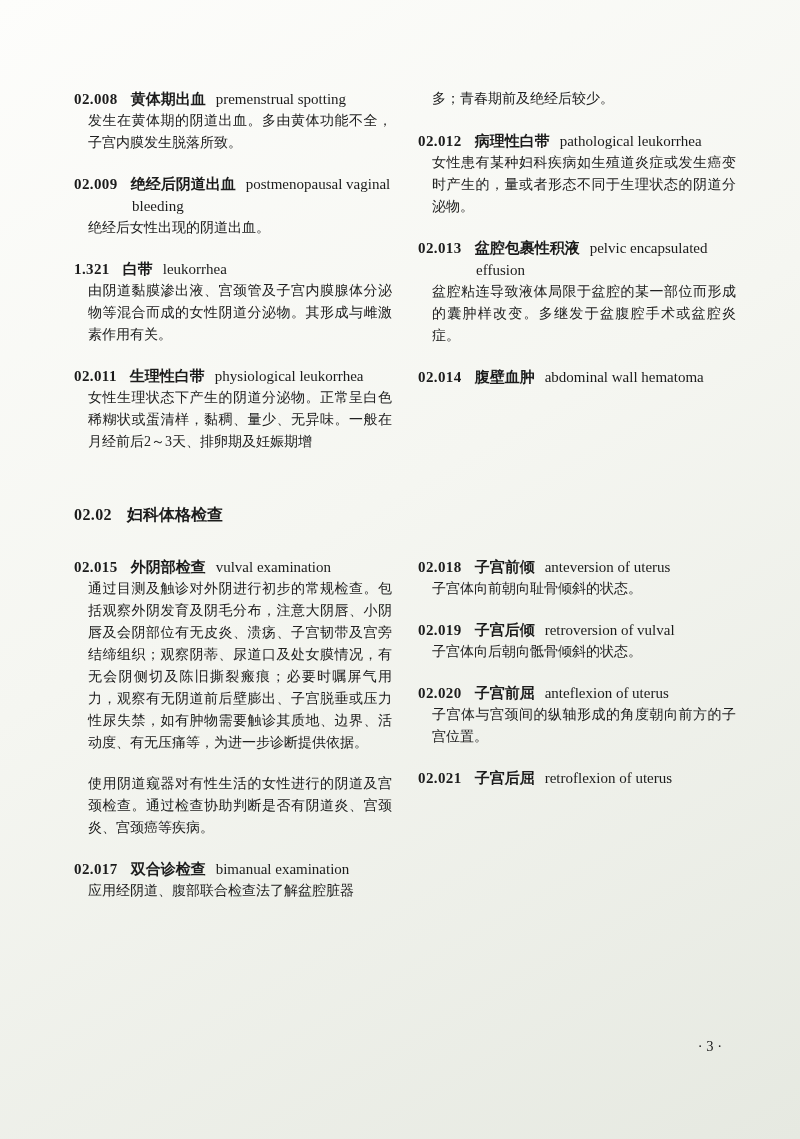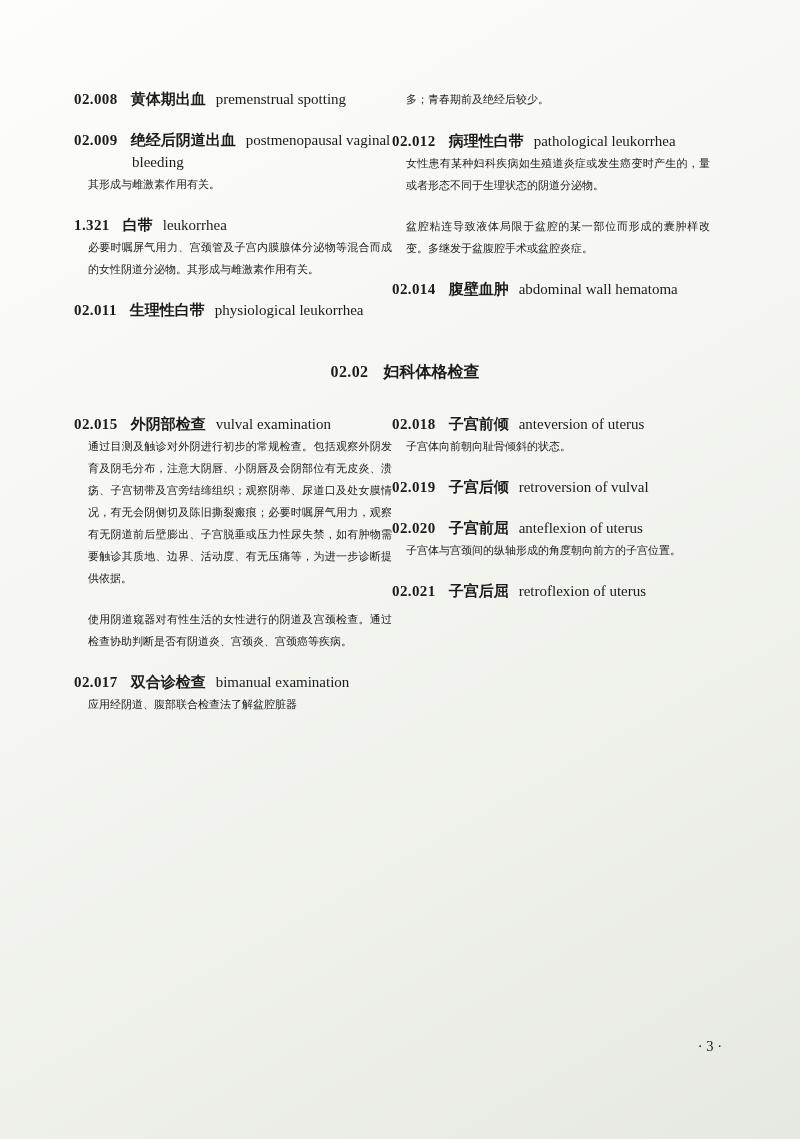--- a/index.html
+++ b/index.html
@@ -9,51 +9,50 @@
   .page {
     position: relative;
     width: 800px;
     height: 1139px;
     overflow: hidden;
     background: linear-gradient(150deg, #fdfdfb 0%, #f5f6f1 45%, #e6e9e1 100%);
     color: #1b1b1b;
     padding: 88px 64px 0 74px;
   }
 
-  .columns { display: flex; }
+  .columns { display: flex; gap: 26px; }
   .col { width: 318px; flex: none; }
 
   .entry { margin-bottom: 19px; }
 
   .entry-head {
     font-size: 15px;
     line-height: 22px;
     padding-left: 58px;
     text-indent: -58px;
   }
   .code { font-weight: bold; margin-right: 13px; letter-spacing: 0.4px; }
   .term { font-weight: bold; margin-right: 10px; }
   .en   { font-weight: normal; }
 
   .entry-def,
   .cont {
-    font-size: 11px;
+    font-size: 14px;
     line-height: 22px;
     text-align: justify;
     padding-left: 14px;
     color: #202020;
   }
   .cont { margin-bottom: 20px; }
 
   .section-heading {
-    text-align: center;
     font-weight: bold;
     font-size: 16px;
     line-height: 22px;
-    margin: 21px 0 30px 0;
+    margin: 32px 0 30px 0;
   }
   .section-heading .sh-code { margin-right: 15px; letter-spacing: 0.4px; }
 
   .page-number {
     position: absolute;
     right: 78px;
     bottom: 84px;
     font-size: 14.5px;
     color: #1b1b1b;
   }
@@ -64,56 +63,61 @@
 <div class="page">
 
   <div class="columns">
 
     <div class="col">
 
       <div class="entry">
         <p class="entry-head">
           <span class="code">02.008</span><span class="term">黄体期出血</span><span class="en">premenstrual spotting</span>
         </p>
+        <p class="entry-def">发生在黄体期的阴道出血。多由黄体功能不全，子宫内膜发生脱落所致。</p>
       </div>
 
       <div class="entry">
         <p class="entry-head">
           <span class="code">02.009</span><span class="term">绝经后阴道出血</span><span class="en">postmenopausal vaginal bleeding</span>
         </p>
-        <p class="entry-def">其形成与雌激素作用有关。</p>
+        <p class="entry-def">绝经后女性出现的阴道出血。</p>
       </div>
 
       <div class="entry">
         <p class="entry-head">
           <span class="code">1.321</span><span class="term">白带</span><span class="en">leukorrhea</span>
         </p>
-        <p class="entry-def">必要时嘱屏气用力、宫颈管及子宫内膜腺体分泌物等混合而成的女性阴道分泌物。其形成与雌激素作用有关。</p>
+        <p class="entry-def">由阴道黏膜渗出液、宫颈管及子宫内膜腺体分泌物等混合而成的女性阴道分泌物。其形成与雌激素作用有关。</p>
       </div>
 
       <div class="entry">
         <p class="entry-head">
           <span class="code">02.011</span><span class="term">生理性白带</span><span class="en">physiological leukorrhea</span>
         </p>
+        <p class="entry-def">女性生理状态下产生的阴道分泌物。正常呈白色稀糊状或蛋清样，黏稠、量少、无异味。一般在月经前后2～3天、排卵期及妊娠期增</p>
       </div>
 
     </div>
 
     <div class="col">
 
       <p class="cont">多；青春期前及绝经后较少。</p>
 
       <div class="entry">
         <p class="entry-head">
           <span class="code">02.012</span><span class="term">病理性白带</span><span class="en">pathological leukorrhea</span>
         </p>
         <p class="entry-def">女性患有某种妇科疾病如生殖道炎症或发生癌变时产生的，量或者形态不同于生理状态的阴道分泌物。</p>
       </div>
 
       <div class="entry">
+        <p class="entry-head">
+          <span class="code">02.013</span><span class="term">盆腔包裹性积液</span><span class="en">pelvic encapsulated effusion</span>
+        </p>
         <p class="entry-def">盆腔粘连导致液体局限于盆腔的某一部位而形成的囊肿样改变。多继发于盆腹腔手术或盆腔炎症。</p>
       </div>
 
       <div class="entry">
         <p class="entry-head">
           <span class="code">02.014</span><span class="term">腹壁血肿</span><span class="en">abdominal wall hematoma</span>
         </p>
       </div>
 
     </div>
@@ -154,20 +158,21 @@
         <p class="entry-head">
           <span class="code">02.018</span><span class="term">子宫前倾</span><span class="en">anteversion of uterus</span>
         </p>
         <p class="entry-def">子宫体向前朝向耻骨倾斜的状态。</p>
       </div>
 
       <div class="entry">
         <p class="entry-head">
           <span class="code">02.019</span><span class="term">子宫后倾</span><span class="en">retroversion of vulval</span>
         </p>
+        <p class="entry-def">子宫体向后朝向骶骨倾斜的状态。</p>
       </div>
 
       <div class="entry">
         <p class="entry-head">
           <span class="code">02.020</span><span class="term">子宫前屈</span><span class="en">anteflexion of uterus</span>
         </p>
         <p class="entry-def">子宫体与宫颈间的纵轴形成的角度朝向前方的子宫位置。</p>
       </div>
 
       <div class="entry">

